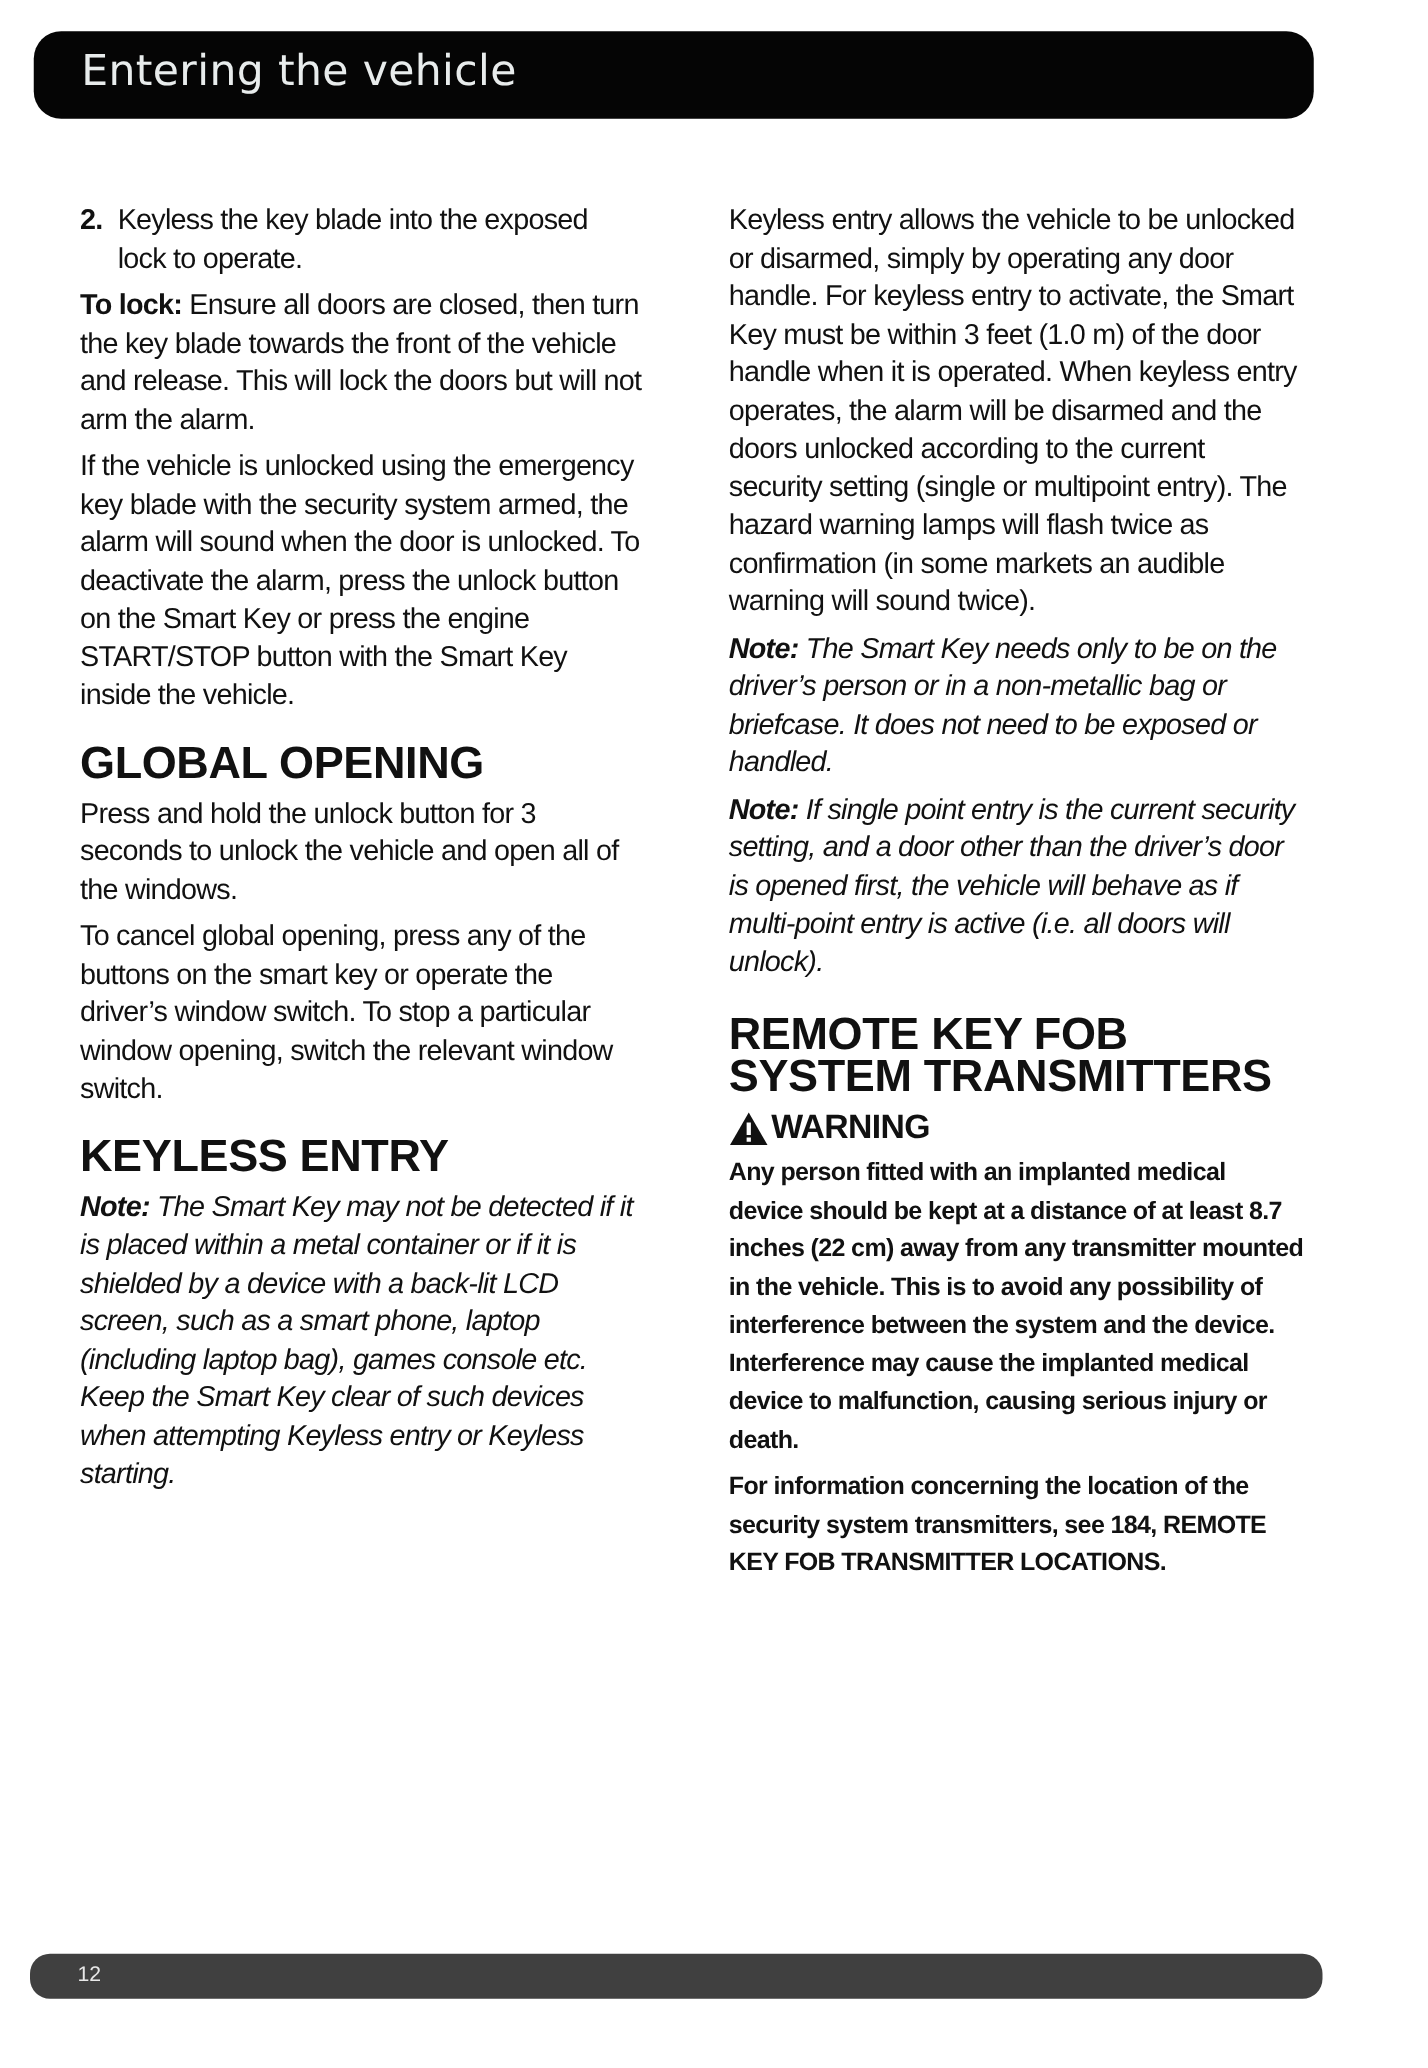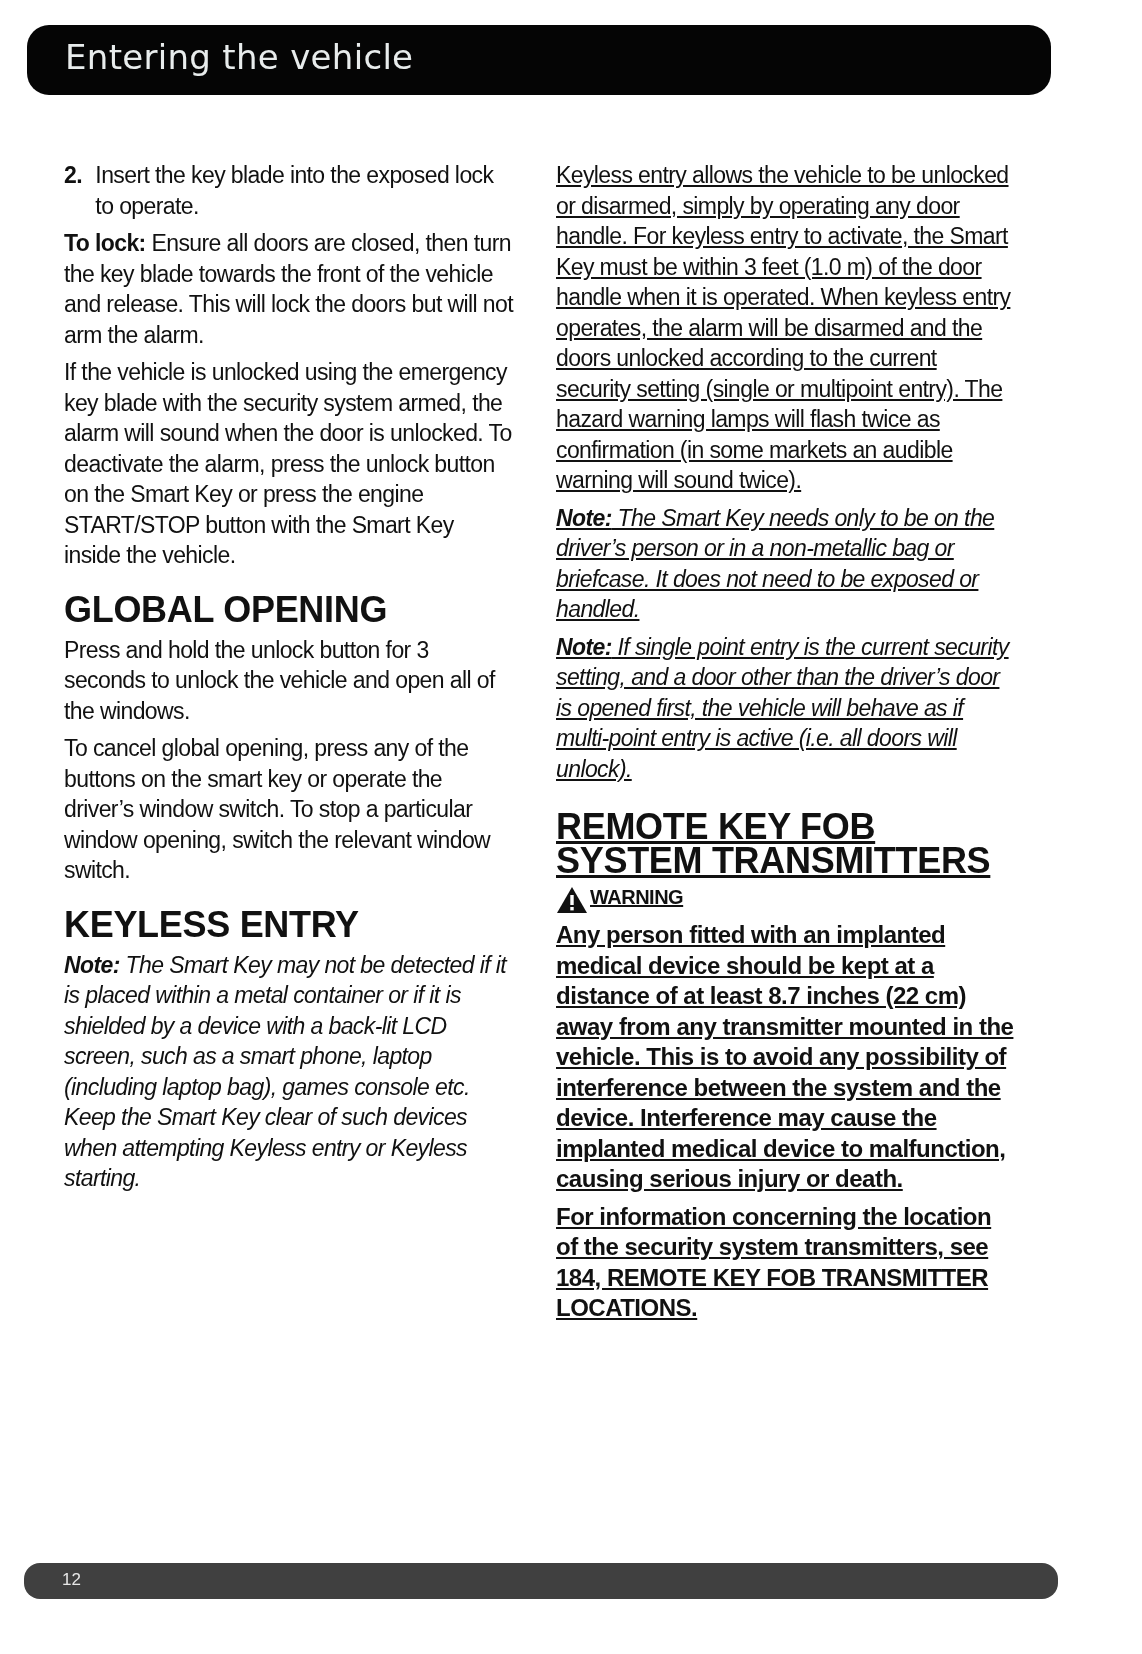--- a/index.html
+++ b/index.html
@@ -9,42 +9,42 @@
          background: #050505; border-radius: 22px; }
   .header-title { position: absolute; left: 38px; top: 12px; font-family: "DejaVu Sans", sans-serif;
          font-size: 34px; color: #e8ecec; letter-spacing: 0.3px; }
   .footer-bar { position: absolute; left: 24px; top: 1563px; width: 1034px; height: 36px;
          background: #404040; border-radius: 16px; }
   .footer-page { position: absolute; left: 38px; top: 7px; font-size: 17px; color: #e8e8e8;
          font-family: "Liberation Sans Narrow", "Liberation Sans", sans-serif; }
   .col { position: absolute; top: 160px; width: 450px;
          font-family: "Liberation Sans Narrow", "Liberation Sans", sans-serif; }
   .col-left { left: 64px; }
-  .col-right { left: 556px; width: 460px; text-decoration: underline; }
+  .col-right { left: 583px; width: 460px; }
   p { margin: 0 0 7px 0; font-size: 23px; line-height: 30.5px; letter-spacing: -0.6px; }
   .b { font-weight: bold; }
   .it { font-style: italic; }
   .num { display: inline-block; width: 38px; font-weight: bold; }
   h2 { margin: 22px 0 8px 0; font-size: 36px; line-height: 34px; font-weight: bold; letter-spacing: -0.3px; }
-  .warn-head { display: flex; align-items: flex-start; margin: 8px 0 6px 0; font-family: "Liberation Sans", sans-serif;
-         font-size: 20px; font-weight: bold; letter-spacing: -0.5px; }
+  .warn-head { display: flex; align-items: flex-end; margin: 8px 0 6px 0; font-family: "Liberation Sans", sans-serif;
+         font-size: 27px; font-weight: bold; letter-spacing: -0.5px; }
   .warn-head svg { width: 32px; height: 28px; margin-right: 2px; }
-  .warn-text { font-weight: bold; font-size: 24px; line-height: 30.5px; letter-spacing: -0.5px; }
+  .warn-text { font-weight: bold; font-size: 20px; line-height: 30.5px; letter-spacing: -0.5px; }
 </style>
 </head>
 <body>
 
 <div class="header-bar">
   <div class="header-title">Entering the vehicle</div>
 </div>
 
 <div class="col col-left">
   <p style="display:flex;">
     <span class="num">2.</span>
-    <span>Insert the key blade into the exposed lock to operate.</span>
+    <span>Keyless the key blade into the exposed lock to operate.</span>
   </p>
   <p>
     <span class="b">To lock:</span><span> Ensure all doors are closed, then turn the key blade towards the front of the vehicle and release. This will lock the doors but will not arm the alarm.</span>
   </p>
   <p>If the vehicle is unlocked using the emergency key blade with the security system armed, the alarm will sound when the door is unlocked. To deactivate the alarm, press the unlock button on the Smart Key or press the engine START/STOP button with the Smart Key inside the vehicle.</p>
 
   <h2>GLOBAL OPENING</h2>
   <p>Press and hold the unlock button for 3 seconds to unlock the vehicle and open all of the windows.</p>
   <p>To cancel global opening, press any of the buttons on the smart key or operate the driver’s window switch. To stop a particular window opening, switch the relevant window switch.</p>
 

